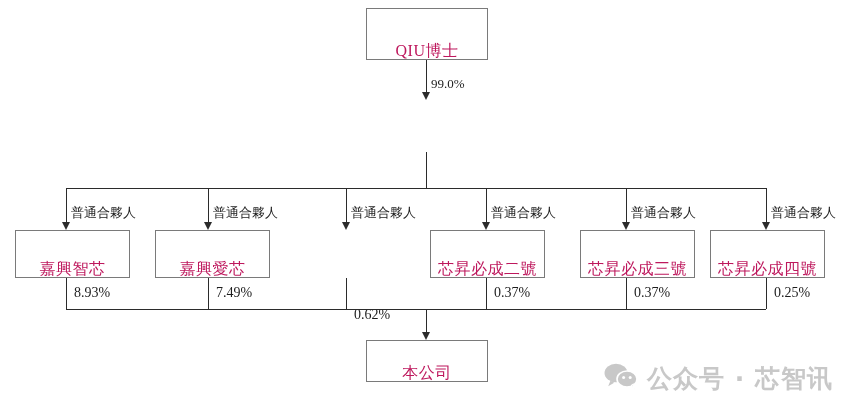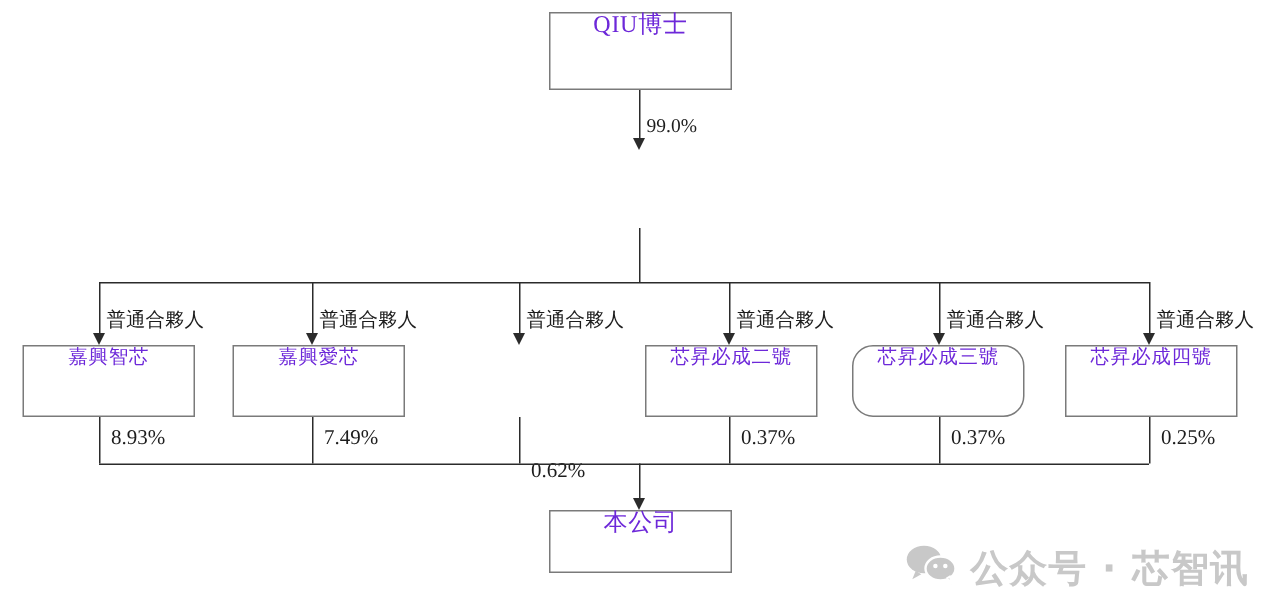--- a/index.html
+++ b/index.html
@@ -19,45 +19,45 @@
     background: #ffffff;
     overflow: hidden;
   }
   
   .node {
     position: absolute;
     box-sizing: border-box;
     border: 1px solid #7a7a7a;
     background: #ffffff;
     display: flex;
-    align-items: flex-start;
+    align-items: flex-end;
     justify-content: center;
-    color: #6d28d9;
+    color: #be185d;
     letter-spacing: 0.5px;
     white-space: nowrap;
   }
   .node-label {
     font-size: 16px;
     line-height: 1;
   }
   .node.top       { left: 366px; top: 8px;   width: 122px; height: 52px; }
   .node.mid       { left: 366px; top: 100px; width: 122px; height: 52px; }
   .node.bottom    { left: 366px; top: 340px; width: 122px; height: 42px; }
 
   .node.partner {
     top: 230px;
     width: 115px;
     height: 48px;
   }
-  .node.partner .node-label { font-size: 13px; }
+  .node.partner .node-label { font-size: 16px; }
   .node.p0 { left: 15px;  }
   .node.p1 { left: 155px; }
   .node.p2 { left: 293px; }
   .node.p3 { left: 430px; }
-  .node.p4 { left: 568px; border-radius: 14px; }
+  .node.p4 { left: 580px; }
   .node.p5 { left: 710px; }
 
   
   .vline {
     position: absolute;
     width: 1px;
     background: #2b2b2b;
   }
   .hline {
     position: absolute;

